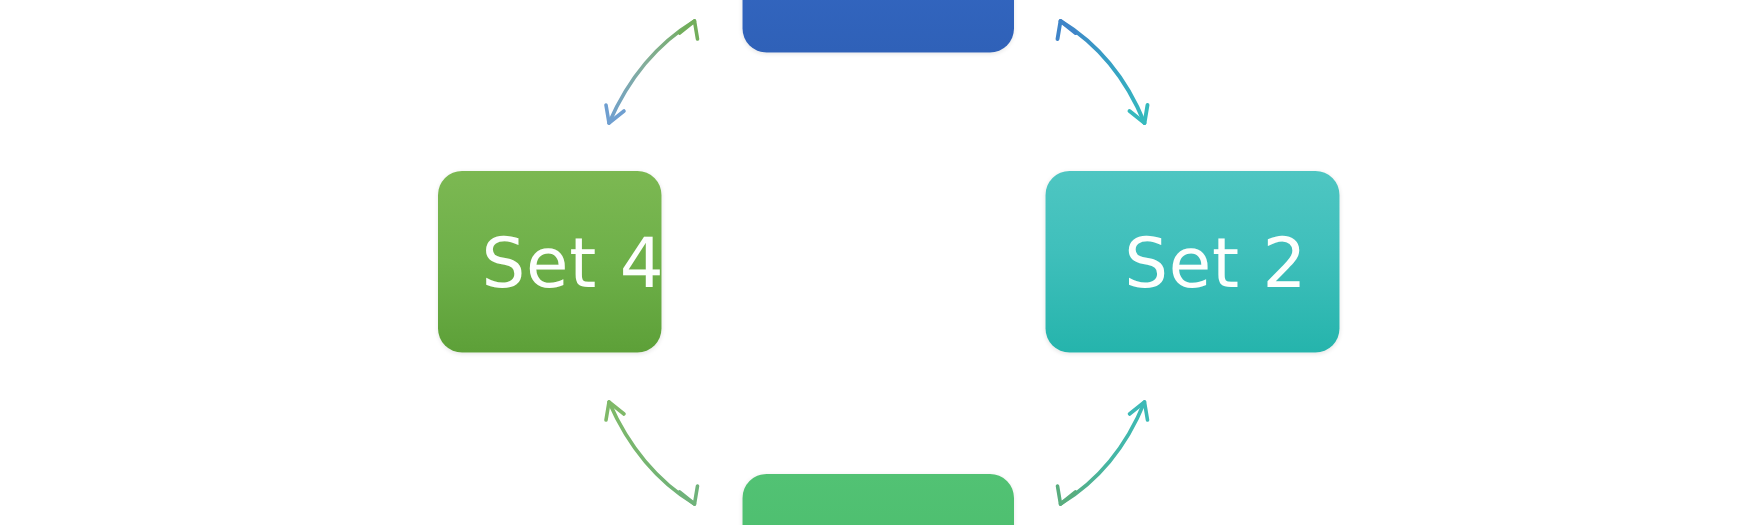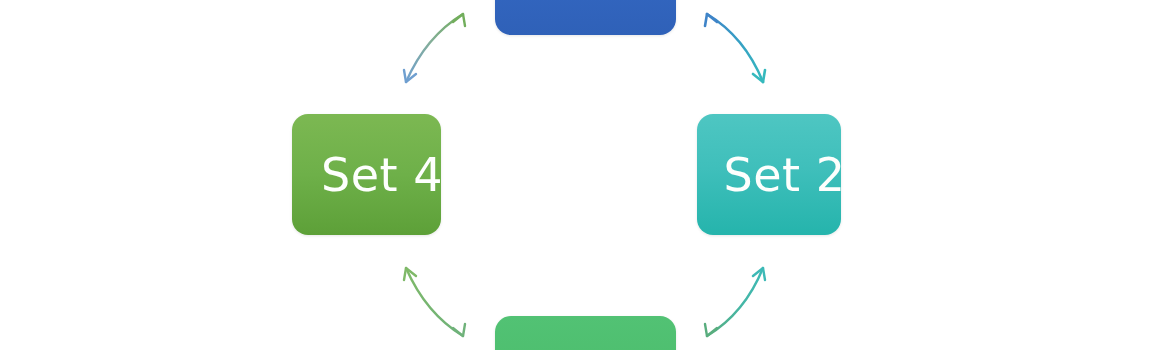--- a/index.html
+++ b/index.html
@@ -43,21 +43,21 @@
     left: 495px;
     top: -86px;
     width: 181px;
     height: 121px;
     background: linear-gradient(180deg, #3b6fc6 0%, #3366c0 55%, #2f61b8 100%);
   }
   
   #node-right {
     left: 697px;
     top: 114px;
-    width: 144px;
+    width: 196px;
     height: 121px;
     background: linear-gradient(180deg, #4ec6c2 0%, #3fbfbb 45%, #25b4ac 100%);
   }
   
   #node-bottom {
     left: 495px;
     top: 316px;
     width: 181px;
     height: 121px;
     background: linear-gradient(180deg, #52c274 0%, #4bbd6c 60%, #43b663 100%);

